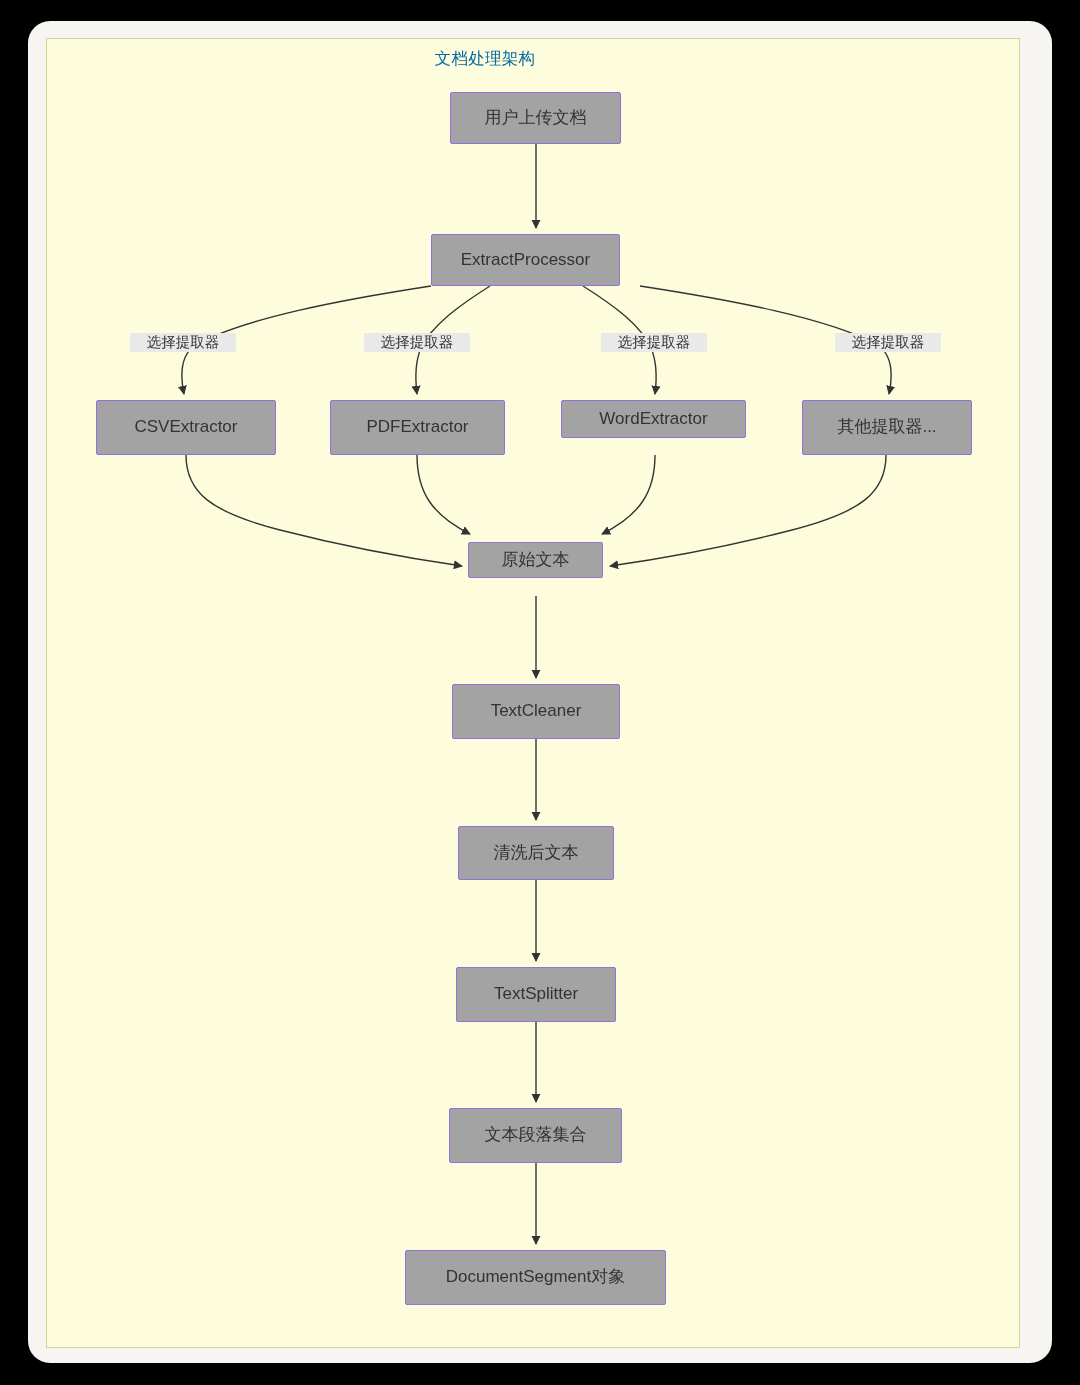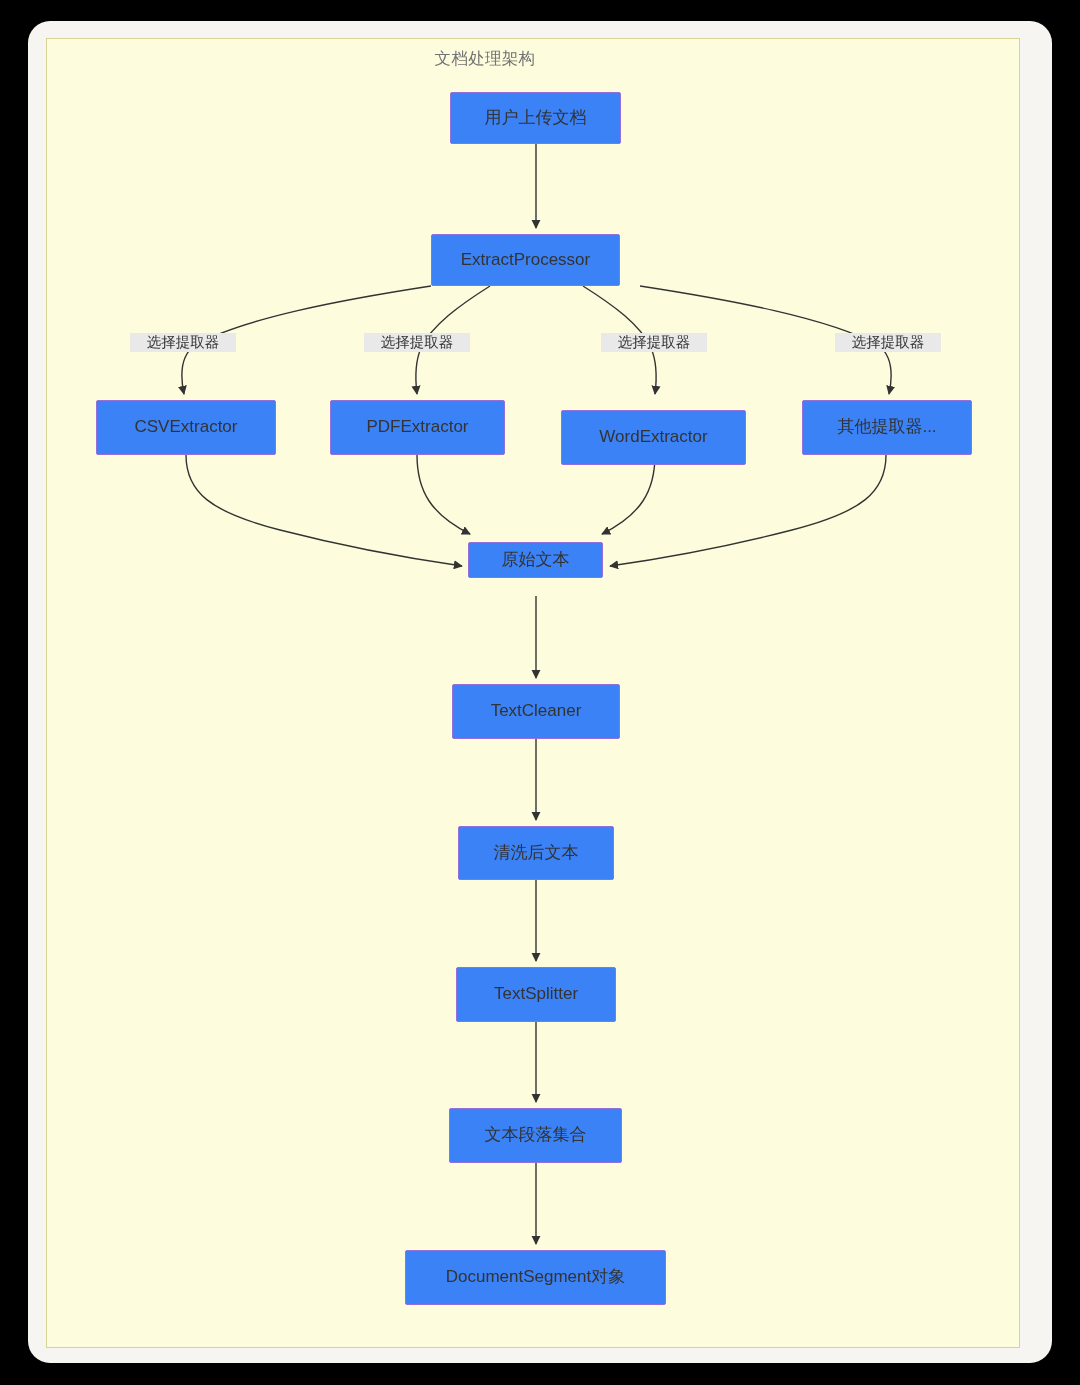--- a/index.html
+++ b/index.html
@@ -58,28 +58,28 @@
     pointer-events: none;
   }
   
   .diagram-title {
     position: absolute;
     left: 0;
     top: 48px;
     width: 970px;
     text-align: center;
     font-size: 16.5px;
-    color: #737373;
+    color: #0369a1;
     letter-spacing: 0.3px;
   }
   
   .node {
     position: absolute;
     box-sizing: border-box;
-    background: #3b82f6;
+    background: #a3a3a3;
     border: 1.2px solid #9370db;
     border-radius: 2px;
     display: flex;
     align-items: center;
     justify-content: center;
     color: #333333;
     font-size: 17px;
     line-height: 1.1;
     white-space: nowrap;
   }
@@ -154,21 +154,21 @@
     </div>
 
     <div class="node" style="left:96px; top:400px; width:180px; height:55px;">
       <span>CSVExtractor</span>
     </div>
 
     <div class="node" style="left:330px; top:400px; width:175px; height:55px;text-align:right;">
       <span>PDFExtractor</span>
     </div>
 
-    <div class="node" style="left:561px; top:410px; width:185px; height:55px;">
+    <div class="node" style="left:561px; top:400px; width:185px; height:38px;">
       <span>WordExtractor</span>
     </div>
 
     <div class="node" style="left:802px; top:400px; width:170px; height:55px;">
       <span>其他提取器...</span>
     </div>
 
     <div class="node" style="left:468px; top:542px; width:135px; height:36px;">
       <span>原始文本</span>
     </div>

